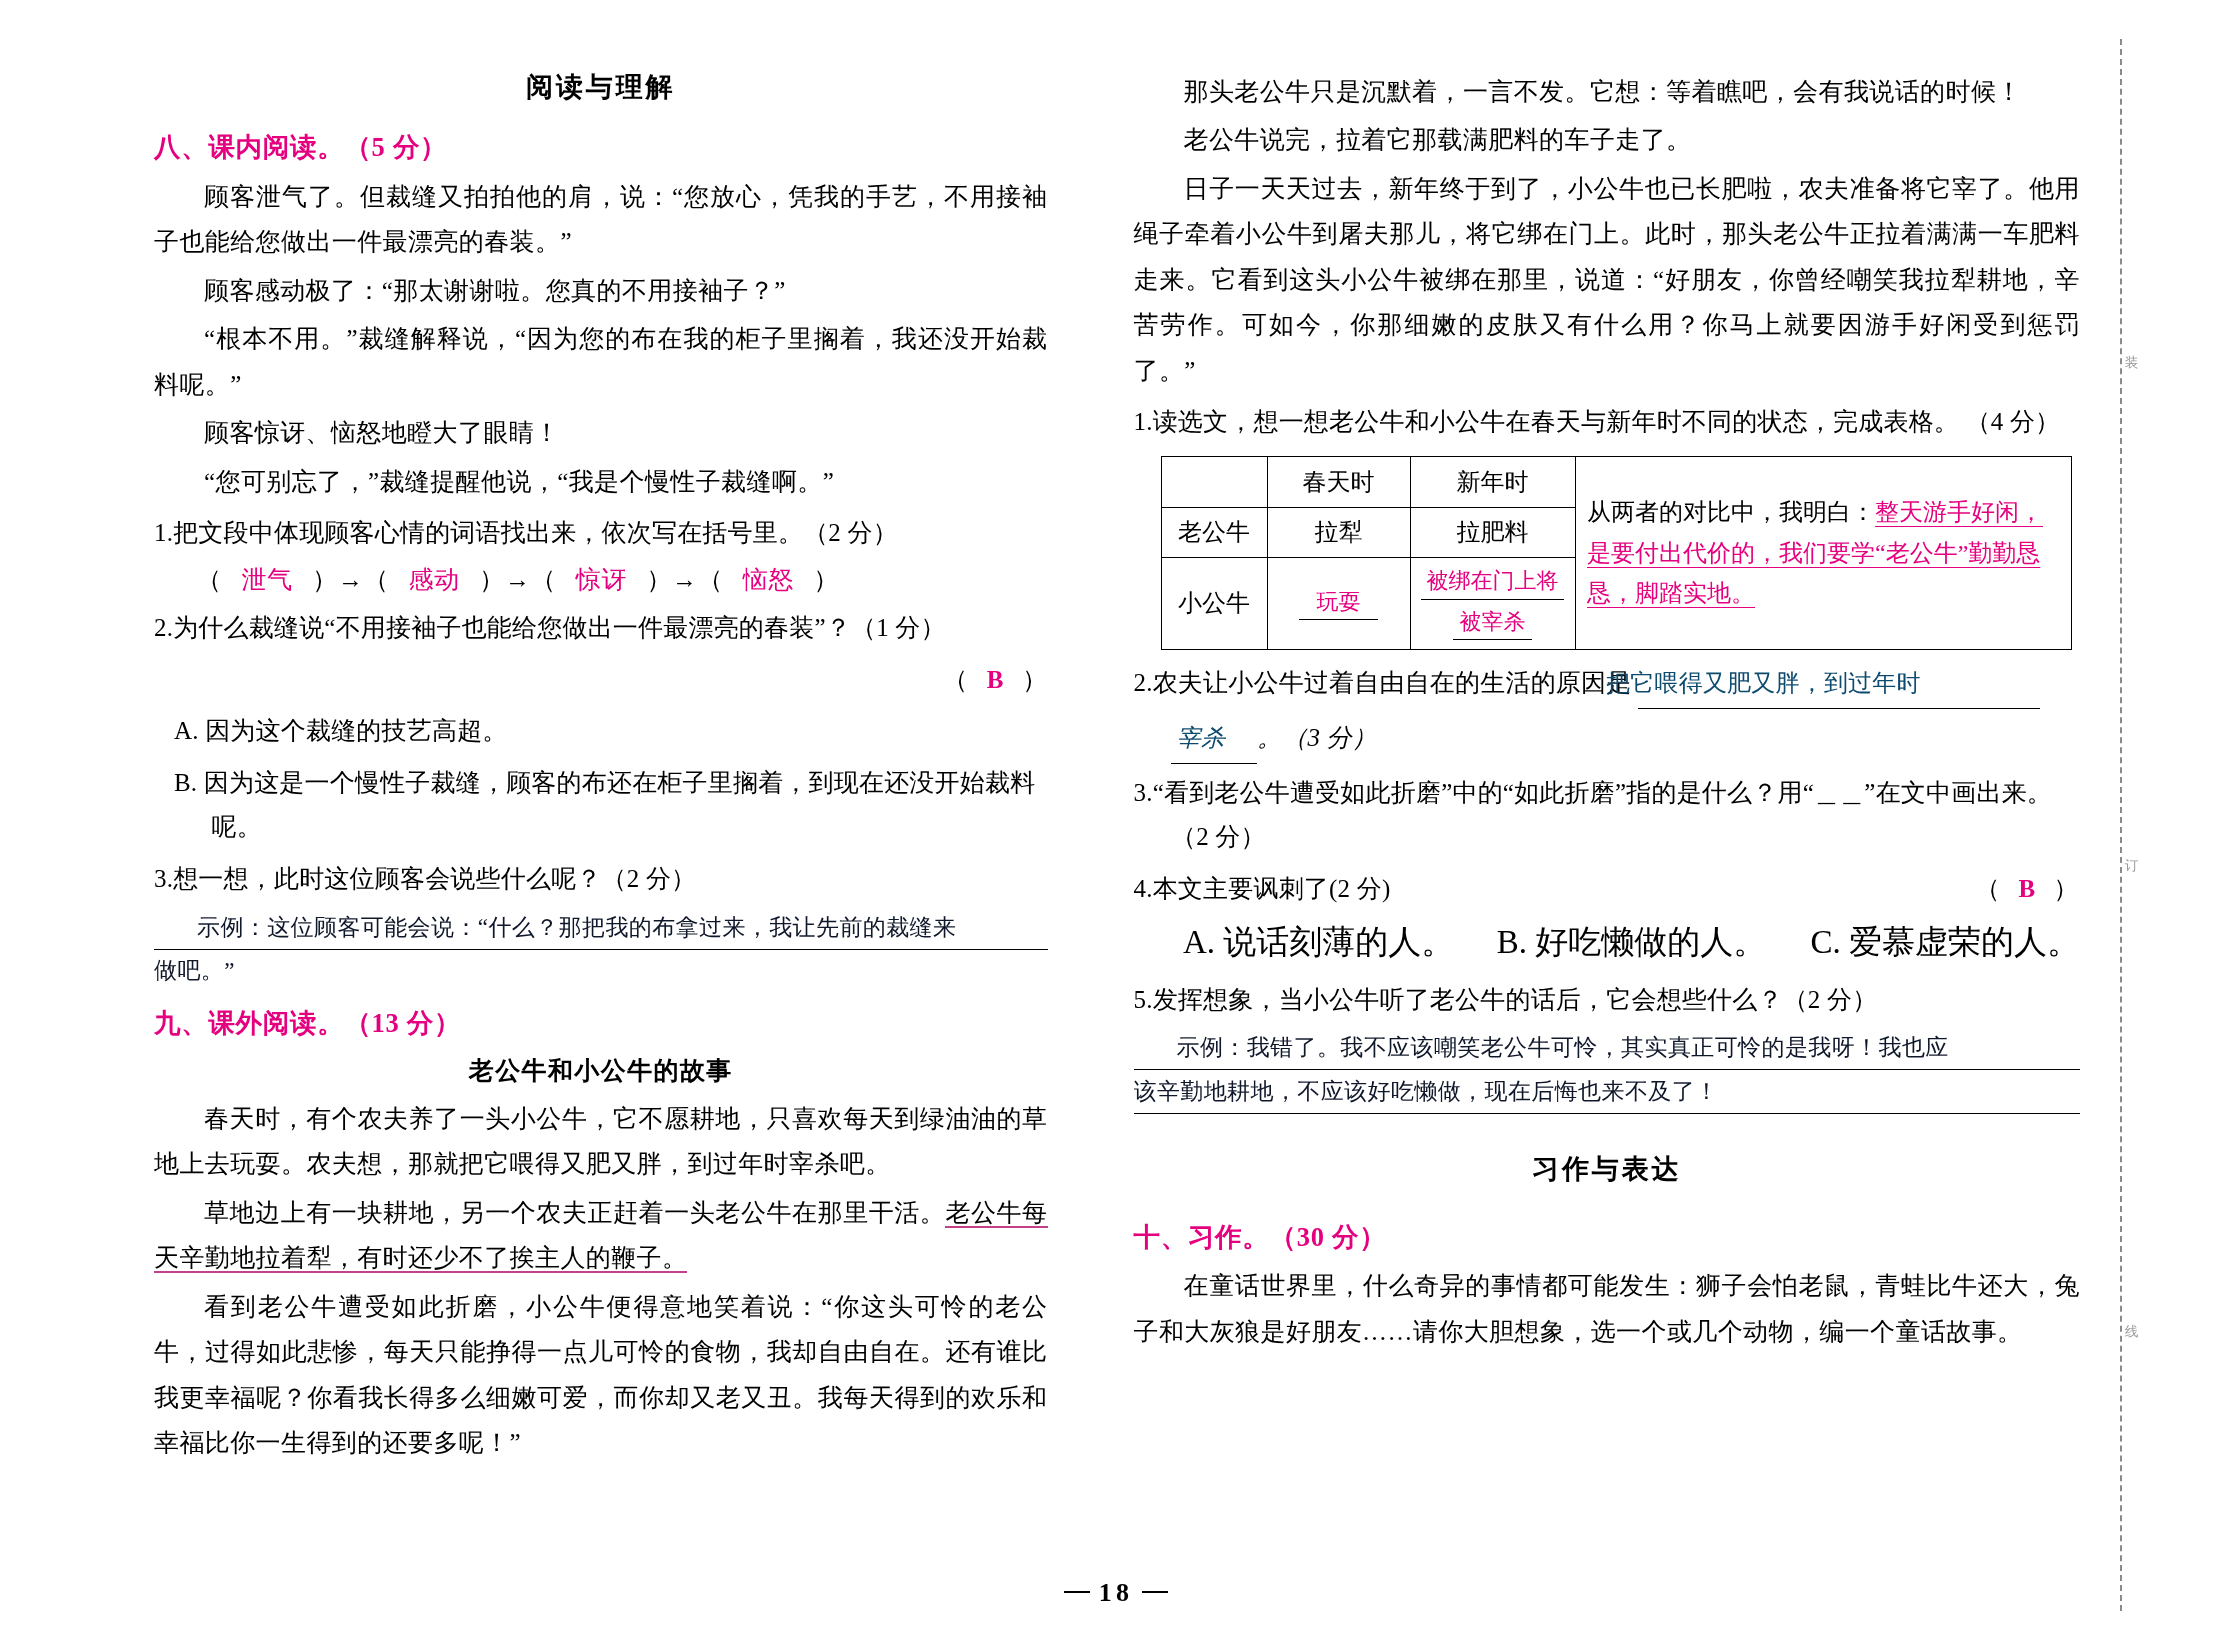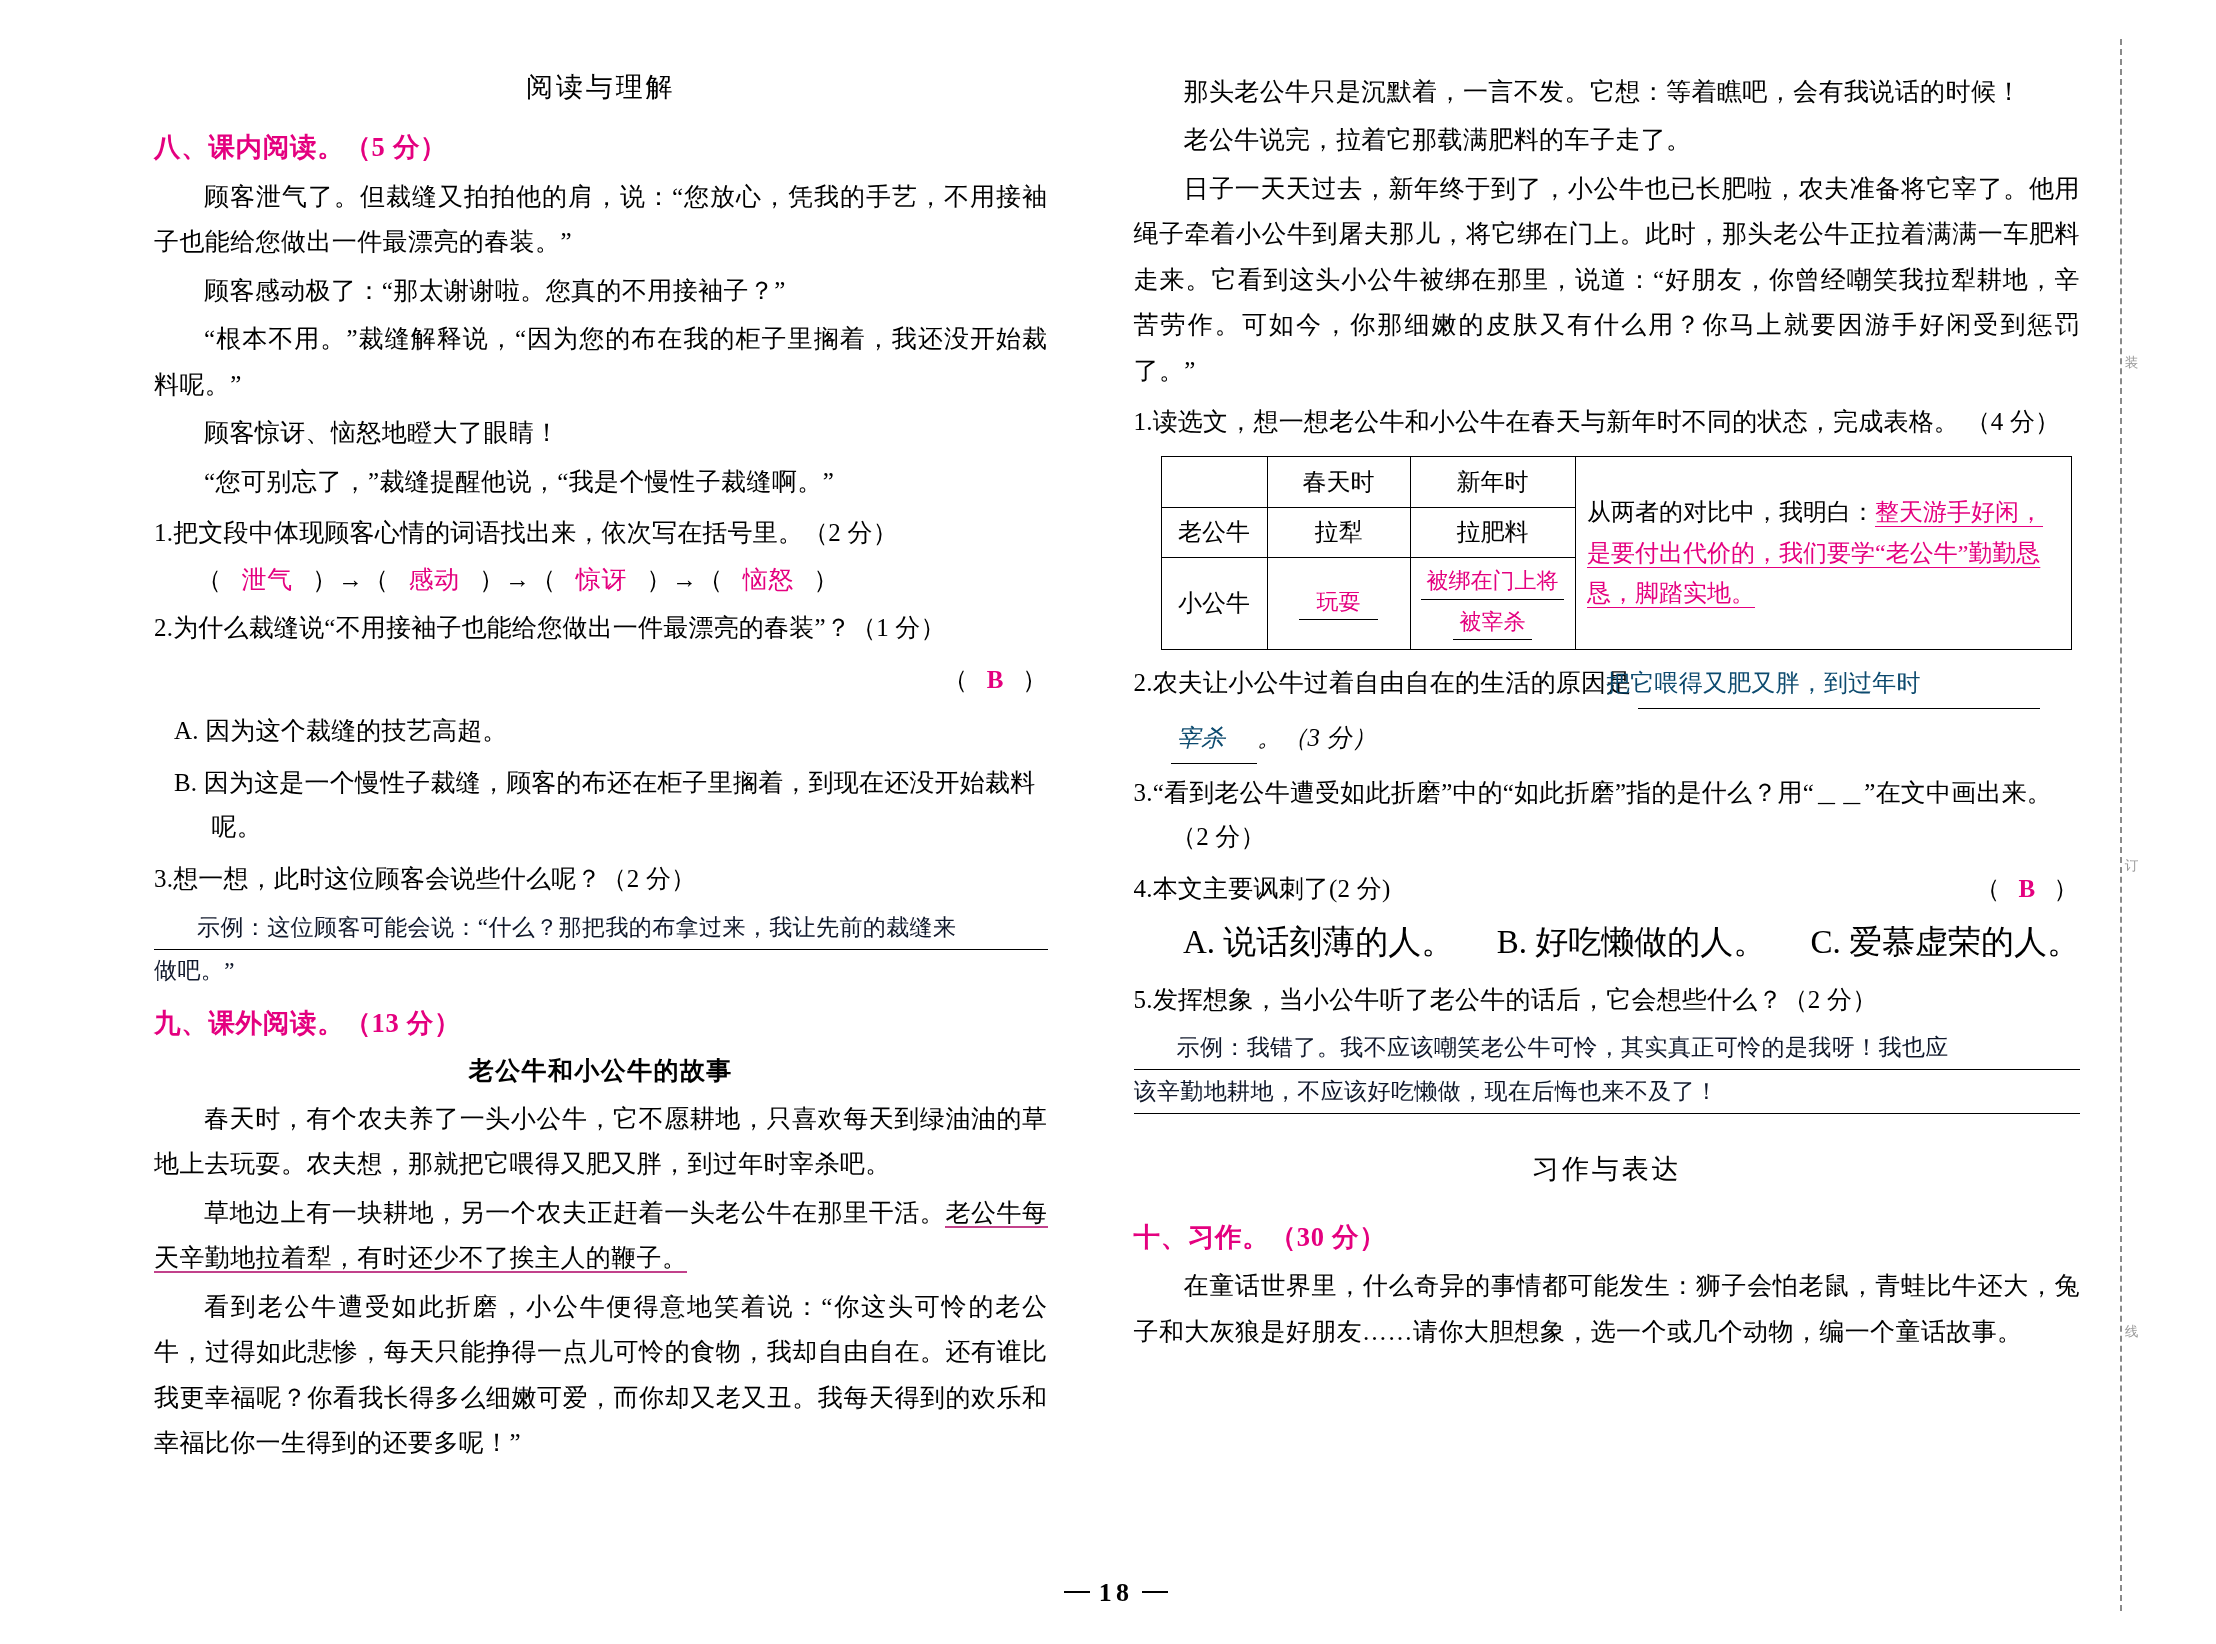--- a/index.html
+++ b/index.html
@@ -46,21 +46,21 @@
     font-size: 13.6px;
     letter-spacing: 0.7px;
     writing-mode: vertical-rl;
     line-height: 1;
   }
 
   
   .section-banner {
     text-align: center;
     font-size: 27px;
-    font-weight: normal;
+    font-weight: bold;
     font-family: "Liberation Sans", "DejaVu Sans", sans-serif;
     letter-spacing: 2.9px;
     margin: 0 0 24.4px 0;
   }
   .q-head {
     color: #e4007f;
     font-weight: bold;
     font-size: 26.5px;
     font-family: "Liberation Sans", "DejaVu Sans", sans-serif;
     letter-spacing: 0.7px;

